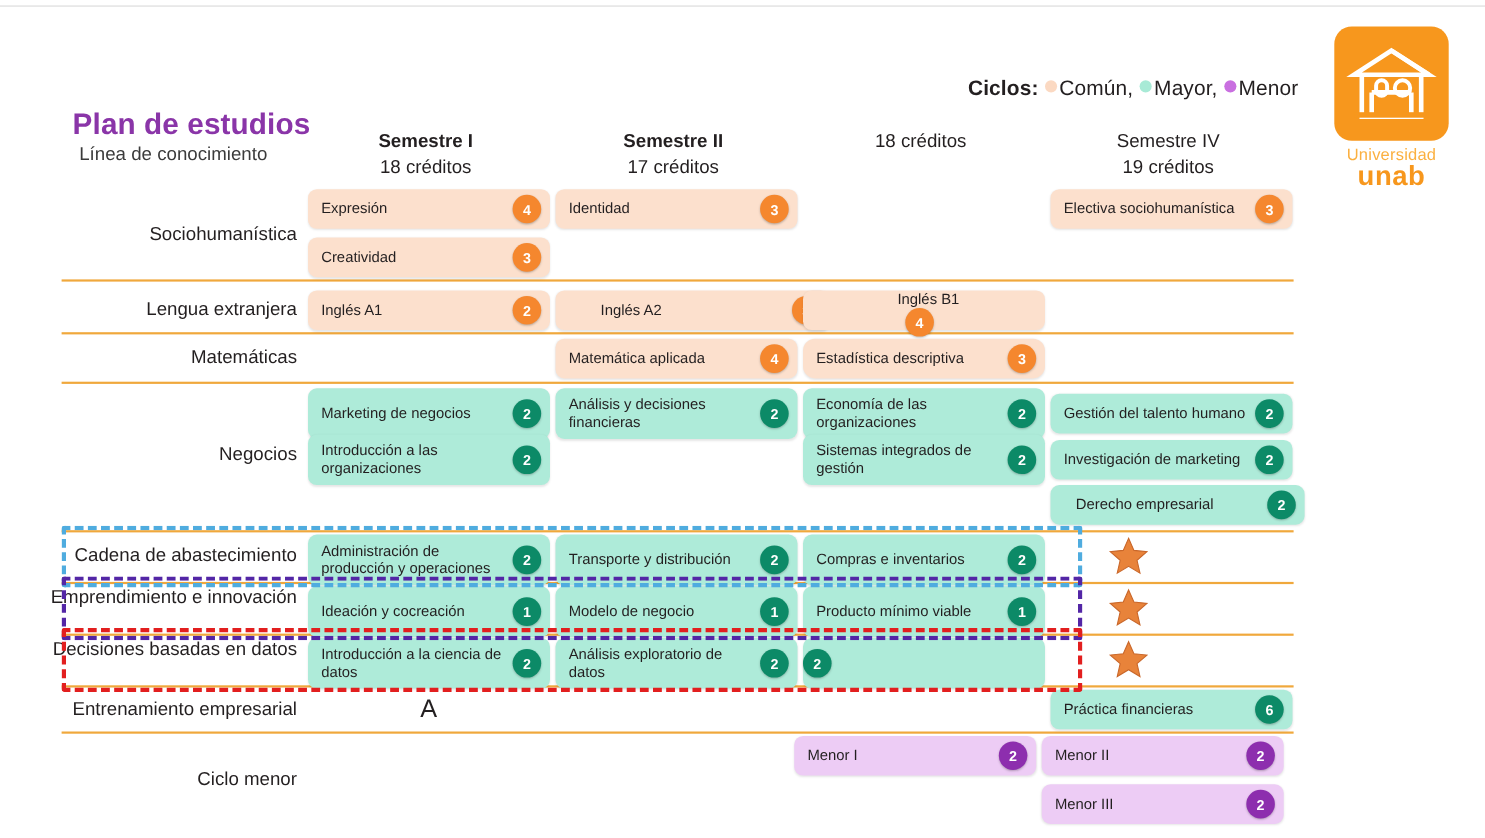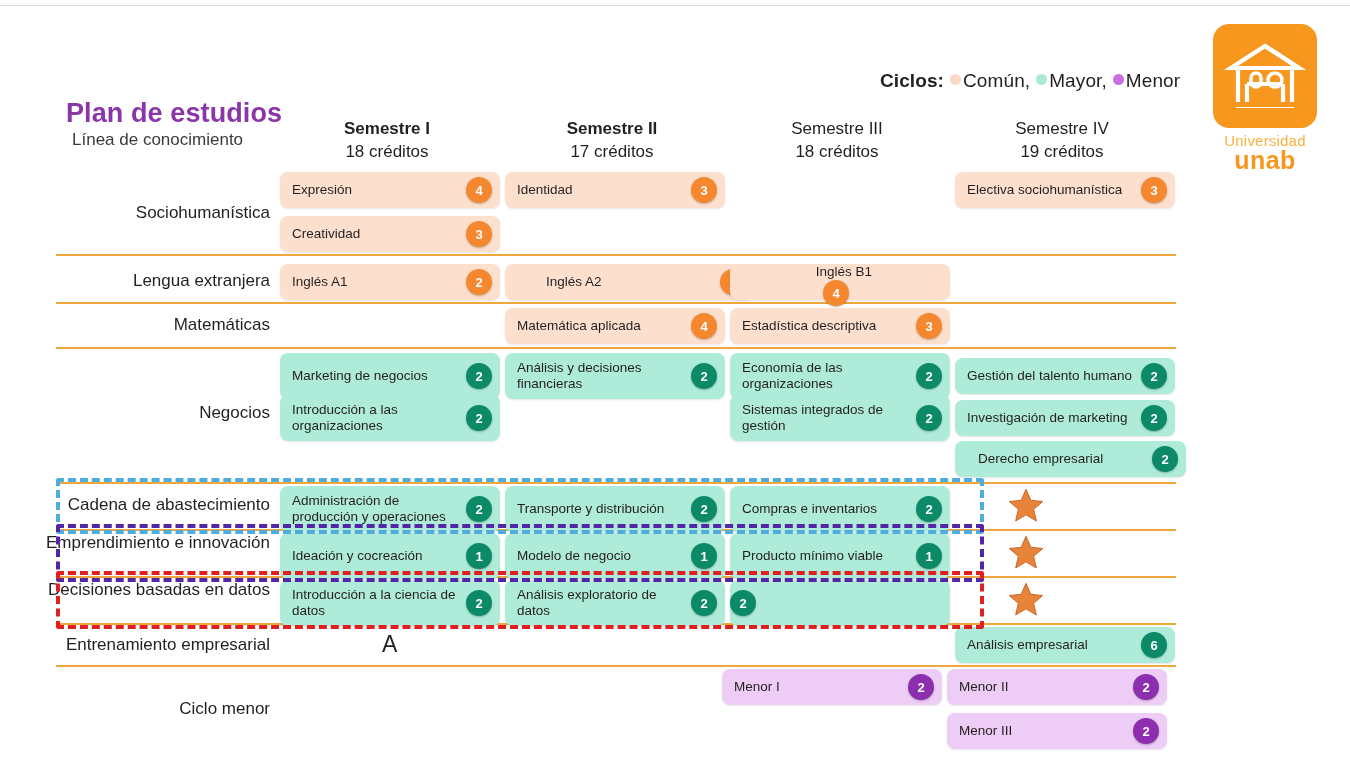--- a/index.html
+++ b/index.html
@@ -106,21 +106,20 @@
 
 <div class="colhead bold" style="left:277px;top:118px;">
   <span class="nm">Semestre I</span>
   <span class="cr">18 créditos</span>
 </div>
 <div class="colhead bold" style="left:502px;top:118px;">
   <span class="nm">Semestre II</span>
   <span class="cr">17 créditos</span>
 </div>
 <div class="colhead" style="left:727px;top:118px;">
-  <span class="nm">Semestre III</span>
   <span class="cr">18 créditos</span>
 </div>
 <div class="colhead" style="left:952px;top:118px;">
   <span class="nm">Semestre IV</span>
   <span class="cr">19 créditos</span>
 </div>
 
 <div class="hline" style="top:254px;"></div>
 <div class="hline" style="top:302px;"></div>
 <div class="hline" style="top:347px;"></div>
@@ -167,21 +166,21 @@
 </div>
 <div class="card c-comun" style="left:730px;top:264px;flex-direction:column;">
   <span class="txt">Inglés B1</span>
   <span class="cr">4</span>
 </div>
 
 <div class="card c-comun" style="left:505px;top:308px;">
   <span class="txt">Matemática aplicada</span>
   <span class="cr">4</span>
 </div>
-<div class="card c-comun" style="left:730px;top:308px;">
+<div class="card c-comun" style="left:730px;top:308px;border-radius:11px;">
   <span class="txt">Estadística descriptiva</span>
   <span class="cr">3</span>
 </div>
 
 <div class="card c-mayor tall" style="left:280px;top:353px;">
   <span class="txt">Marketing de negocios</span>
   <span class="cr">2</span>
 </div>
 <div class="card c-mayor tall" style="left:505px;top:353px;">
   <span class="txt">Análisis y decisiones financieras</span>
@@ -245,21 +244,21 @@
 </div>
 <div class="card c-mayor tall" style="left:505px;top:580px;">
   <span class="txt">Análisis exploratorio de datos</span>
   <span class="cr">2</span>
 </div>
 <div class="card c-mayor tall" style="left:730px;top:580px;">
   <span class="cr">2</span>
 </div>
 
 <div class="card c-mayor" style="left:955px;top:627px;">
-  <span class="txt">Análisis empresarial</span>
+  <span class="txt">Práctica financieras</span>
   <span class="cr">6</span>
 </div>
 
 <div class="card c-menor" style="left:722px;top:669px;">
   <span class="txt">Menor I</span>
   <span class="cr">2</span>
 </div>
 <div class="card c-menor" style="left:947px;top:669px;">
   <span class="txt">Menor II</span>
   <span class="cr">2</span>

